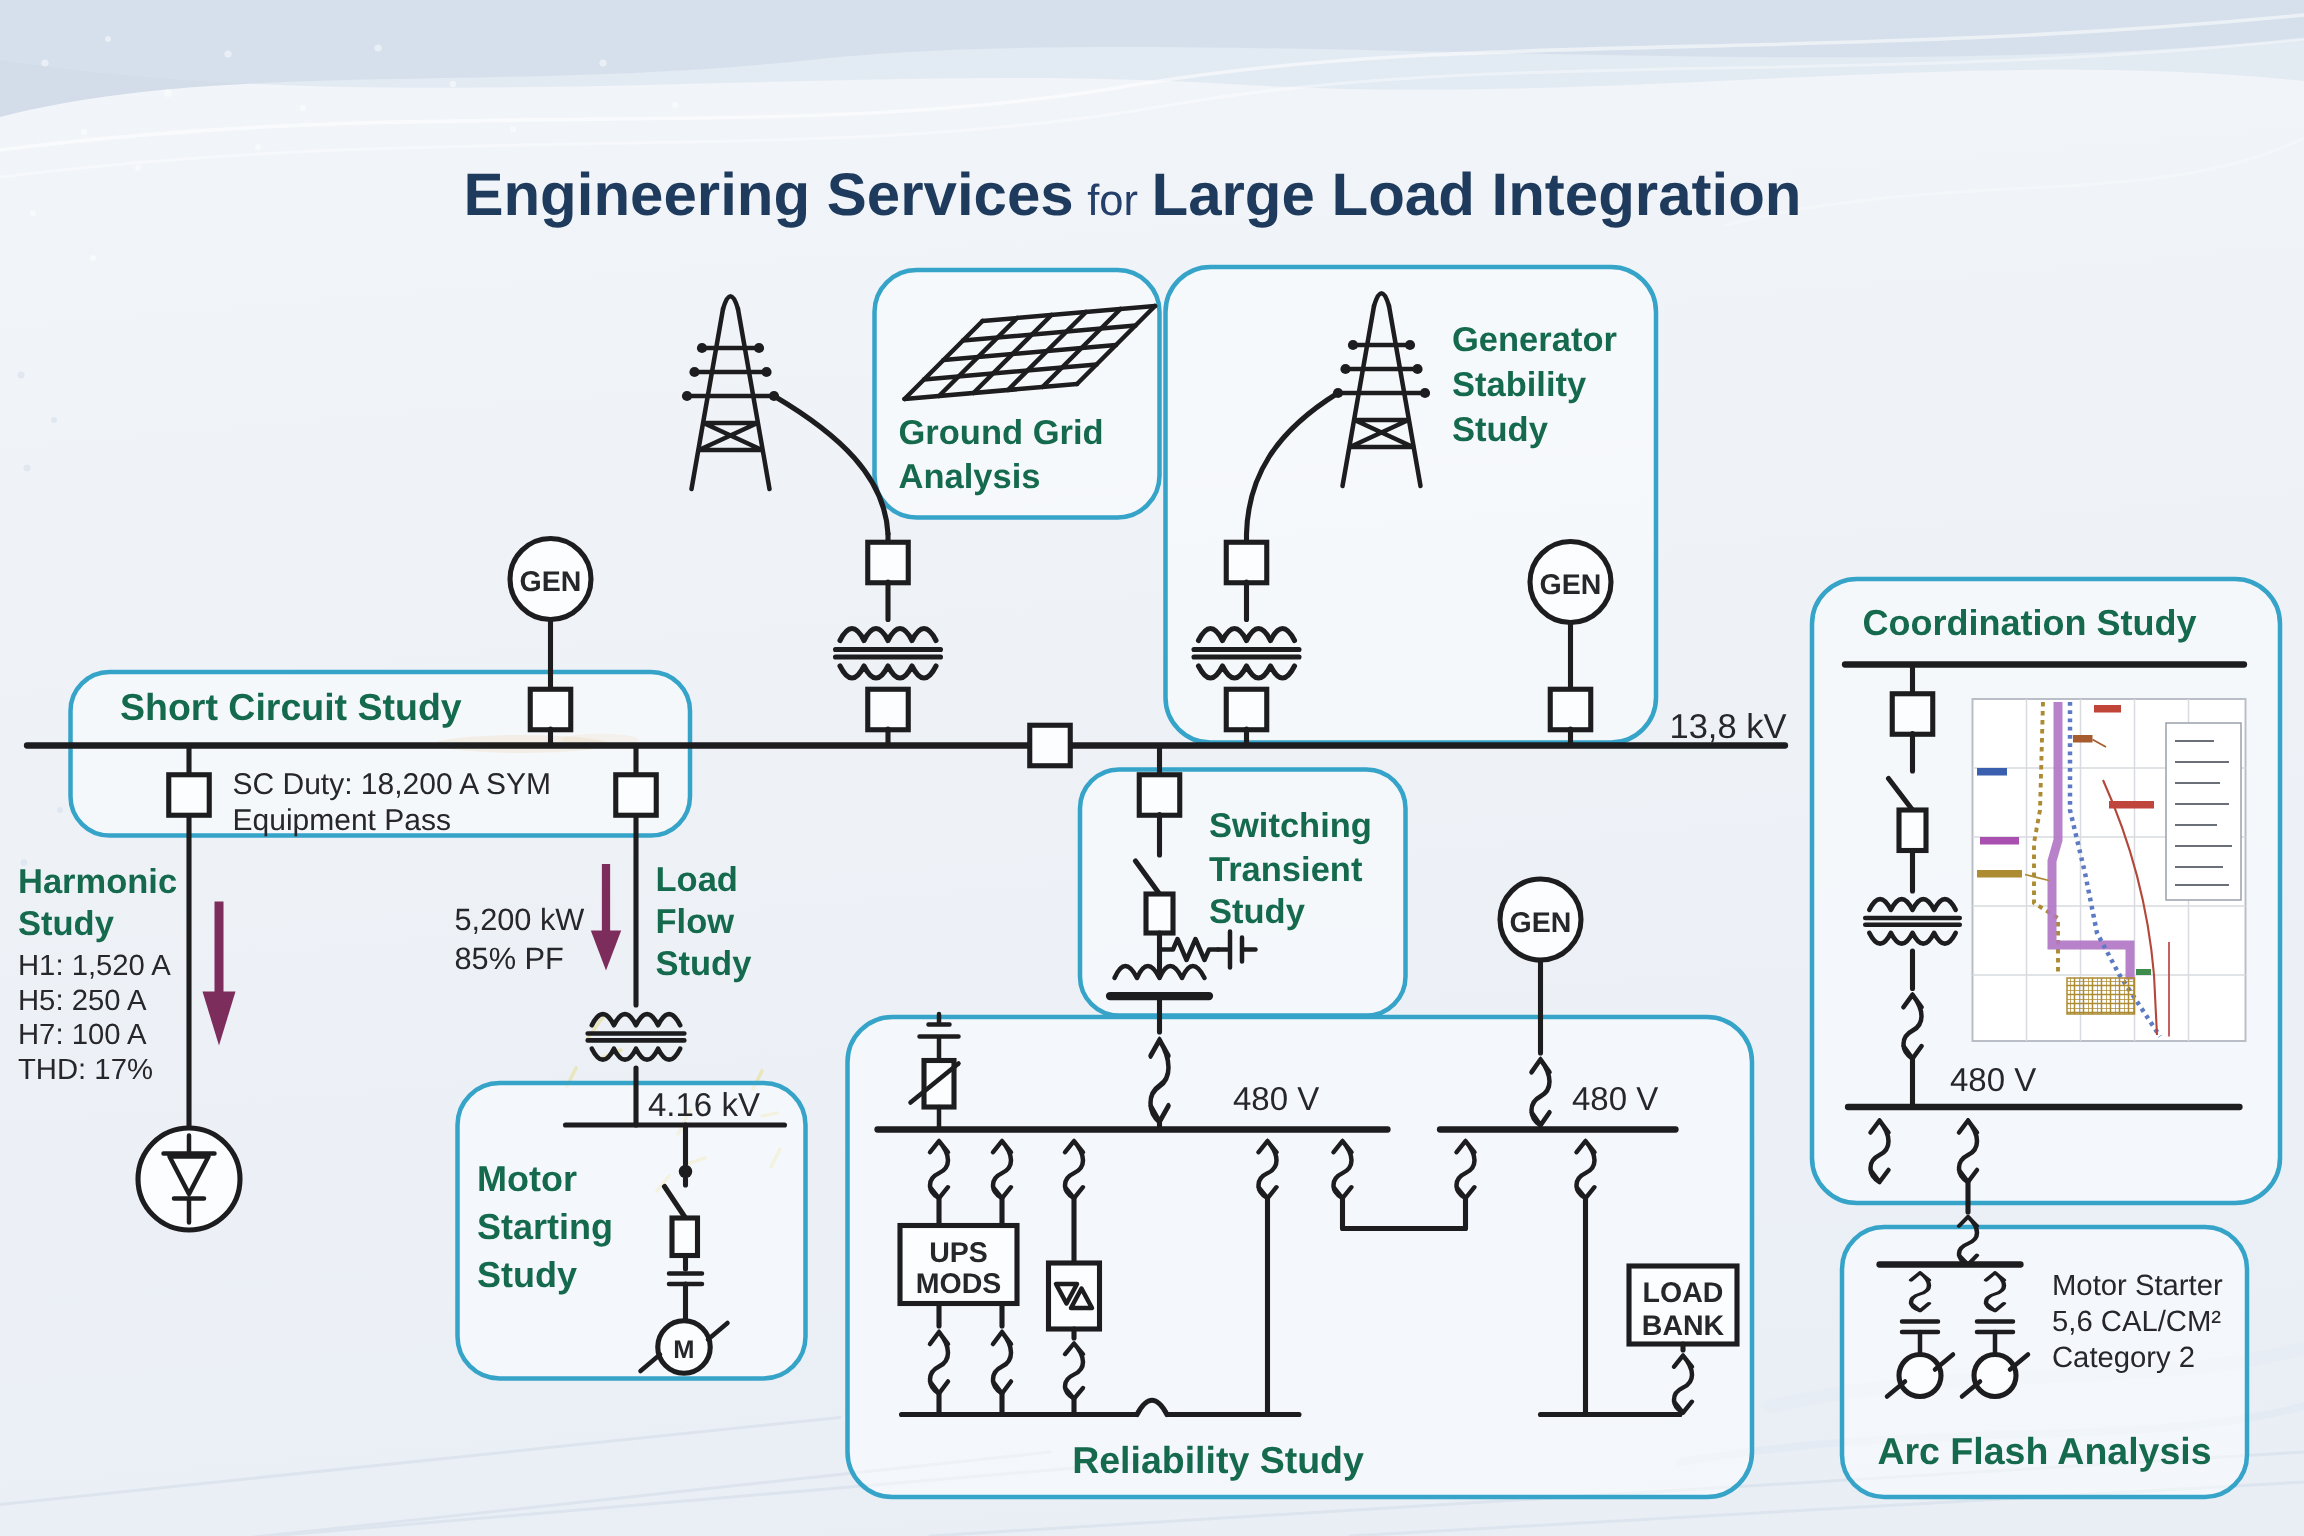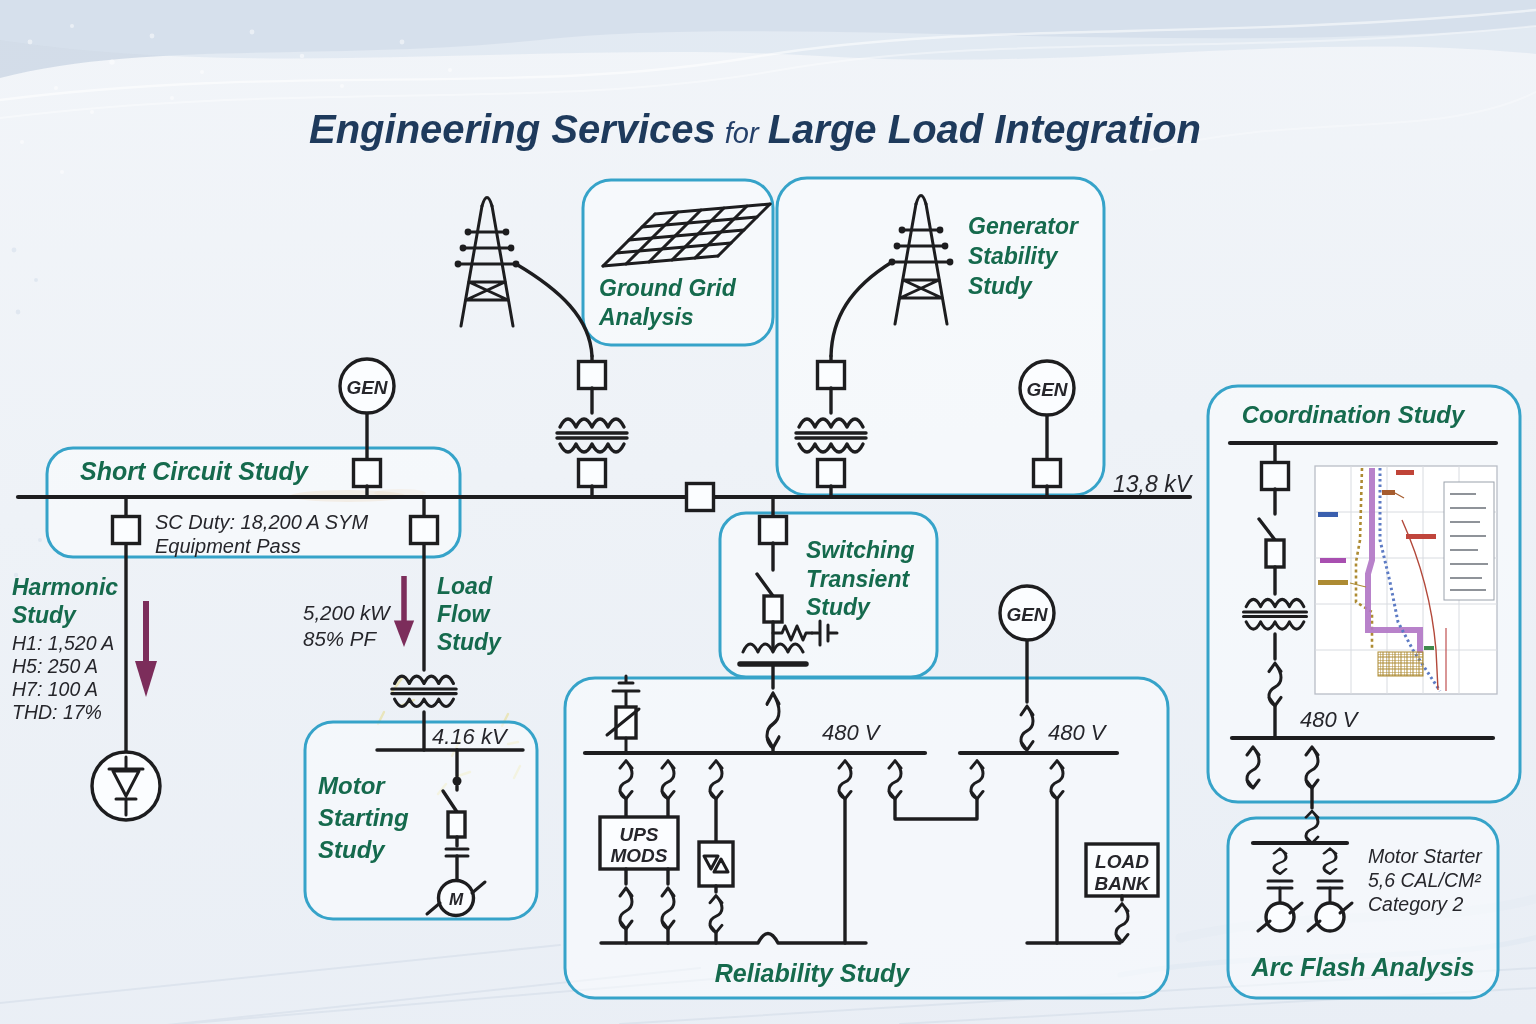--- a/index.html
+++ b/index.html
@@ -1,18 +1,18 @@
 <!DOCTYPE html>
 <html><head>
 <meta charset="utf-8">
 <style>
   html,body{margin:0;padding:0;width:1536px;height:1024px;overflow:hidden;
     font-family:"Liberation Sans",sans-serif;}
   .stage{position:relative;width:1536px;height:1024px;
-    background:linear-gradient(175deg,#f2f5f9 0%,#eef2f7 45%,#e9eef5 100%);font-style:italic;}
+    background:linear-gradient(175deg,#f2f5f9 0%,#eef2f7 45%,#e9eef5 100%);}
   svg{position:absolute;left:0;top:0;}
   svg text{font-family:"Liberation Sans",sans-serif;}
   .tG{fill:#156a4d;font-weight:700;}
   .tD{fill:#26262b;}
   .tDB{fill:#26262b;font-weight:700;}
   .tNavy{fill:#1e3a5c;font-weight:700;}
   .tNavy2{fill:#24406a;font-weight:500;}
   .w{stroke:#1d1d1f;stroke-width:3.4;fill:none;stroke-linecap:round;stroke-linejoin:round;}
   .w2{stroke:#1d1d1f;stroke-width:3;fill:none;stroke-linecap:round;stroke-linejoin:round;}
   .wf{fill:#fbfdff;stroke:#1d1d1f;stroke-width:3.4;}

